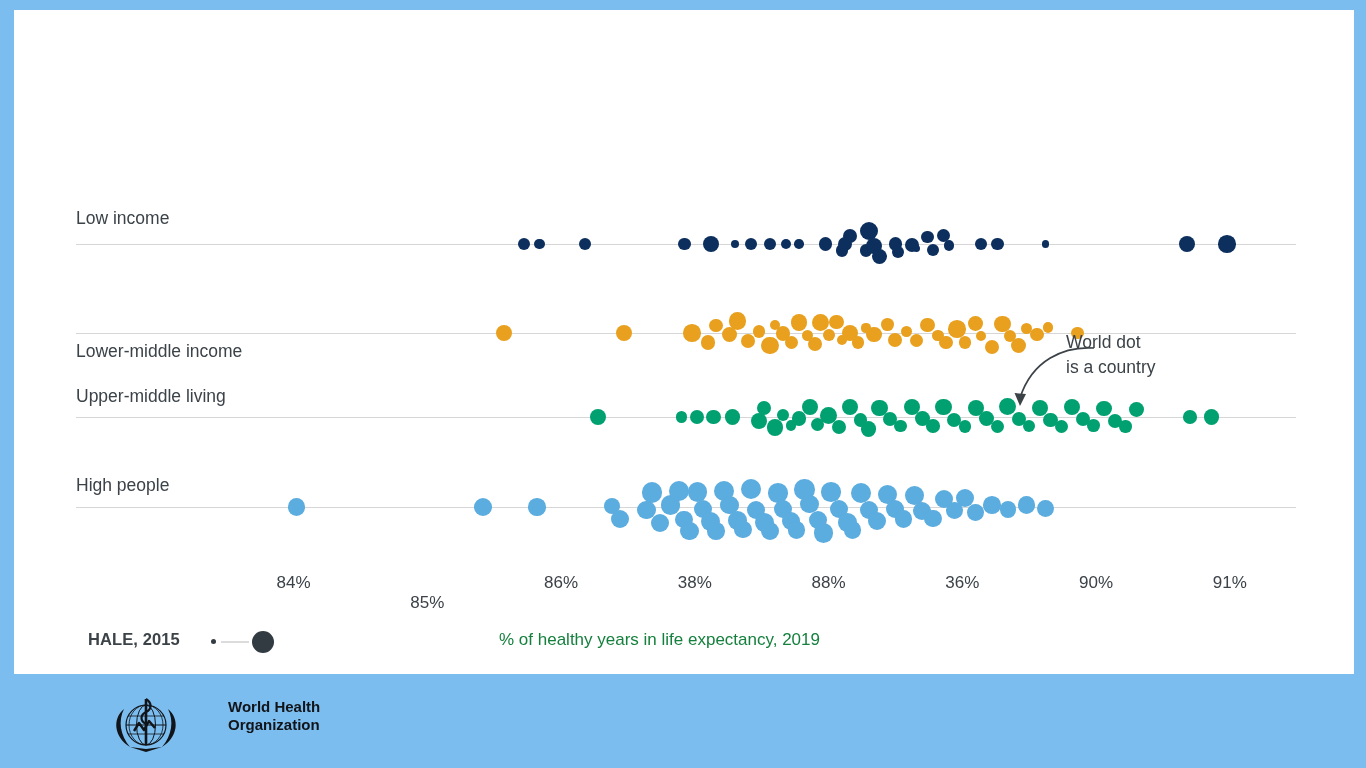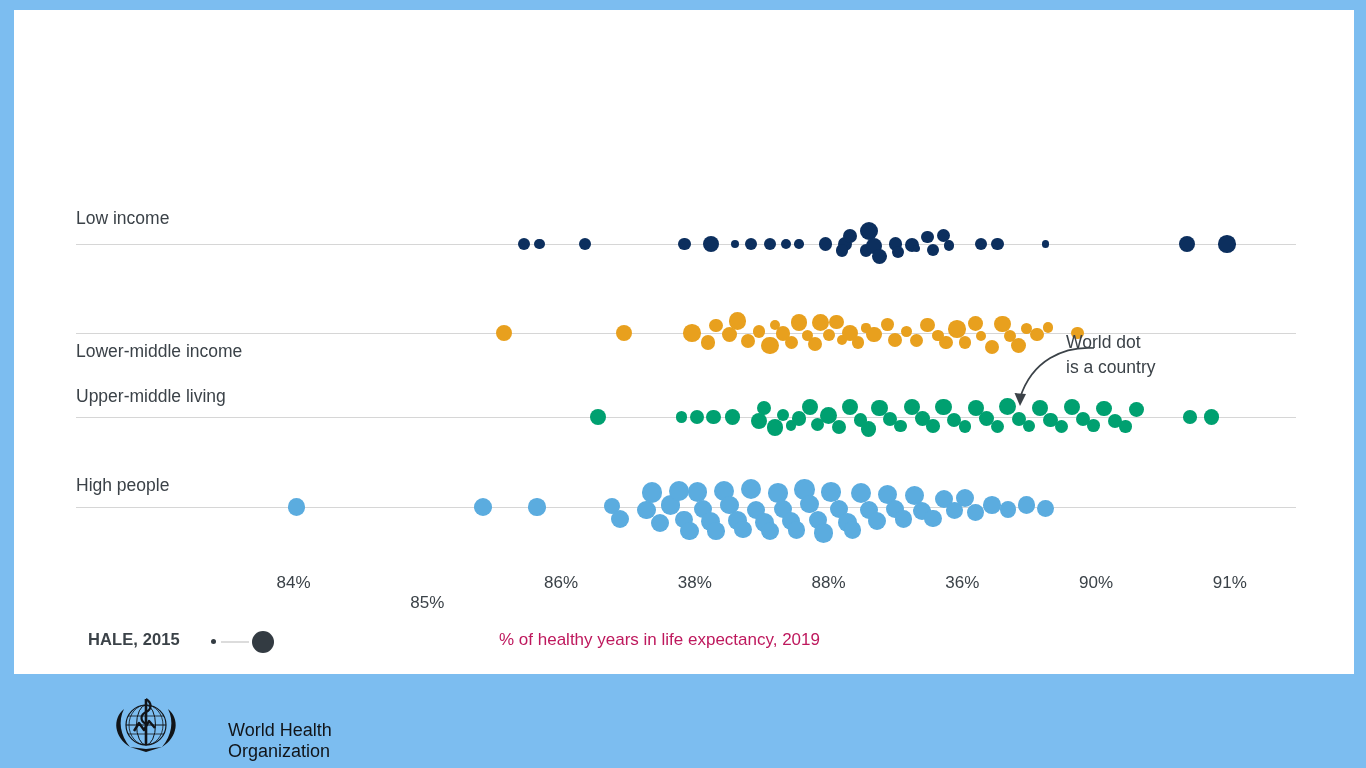--- a/index.html
+++ b/index.html
@@ -102,38 +102,37 @@
   }
   .sl-big {
     position: absolute; left: 42px; top: 2px;
     width: 22px; height: 22px; border-radius: 50%;
     background: #333b42;
   }
   .axistitle {
     position: absolute;
     left: 485px; top: 620px;
     font-size: 17px;
-    color: #be185d;
+    color: #15803d;
     white-space: nowrap;
   }
   
   .who {
     position: absolute;
     left: 76px; top: 694px;
     width: 260px; height: 62px;
   }
   .who-text {
     position: absolute;
     left: 152px; top: 4px;
-    font-size: 18px;
-    font-weight: normal;
+    font-size: 15px;
+    font-weight: bold;
     line-height: 1.18;
     color: #111418;
     white-space: nowrap;
-    margin-top: 22px;
   }
   .who-emblem { position: absolute; left: 0; top: 0; }
 </style>
 </head>
 <body>
 
 <div id="root">
 
   <div class="card">
 

